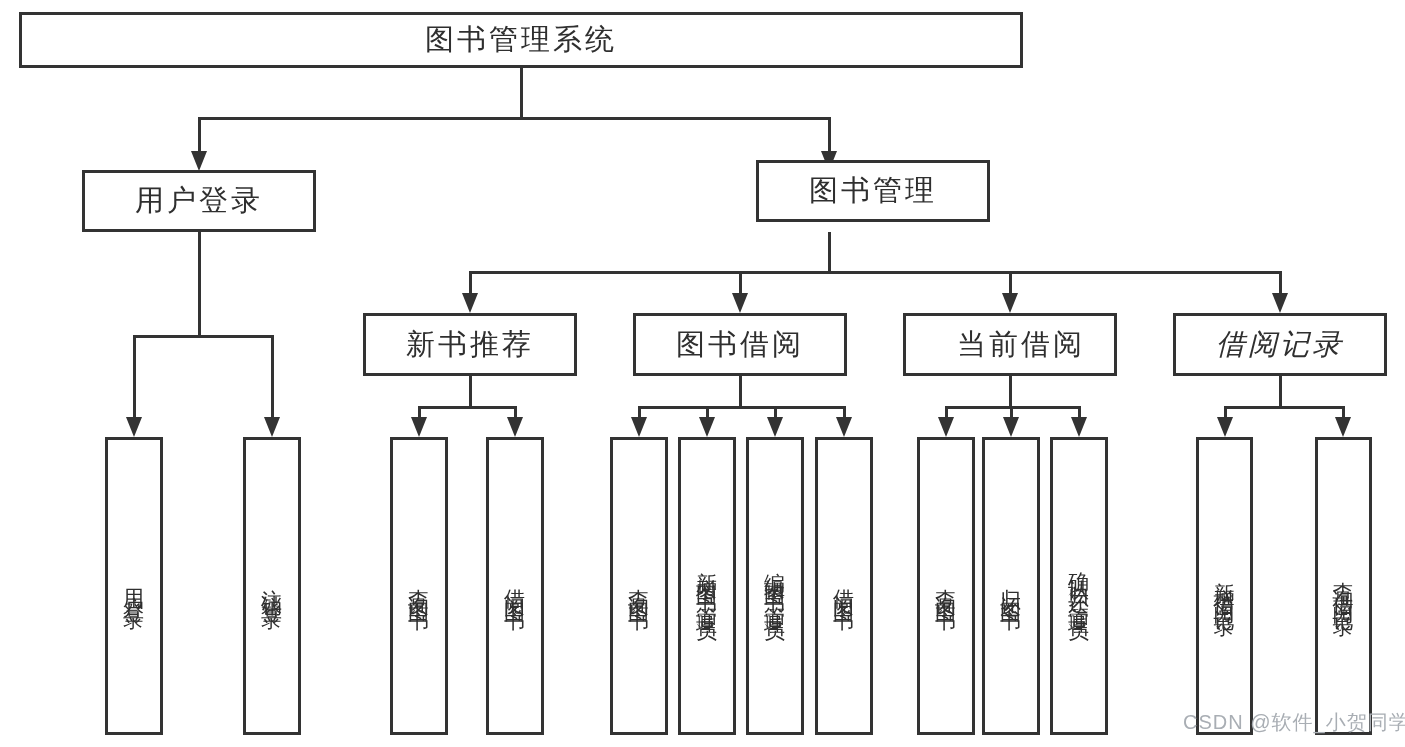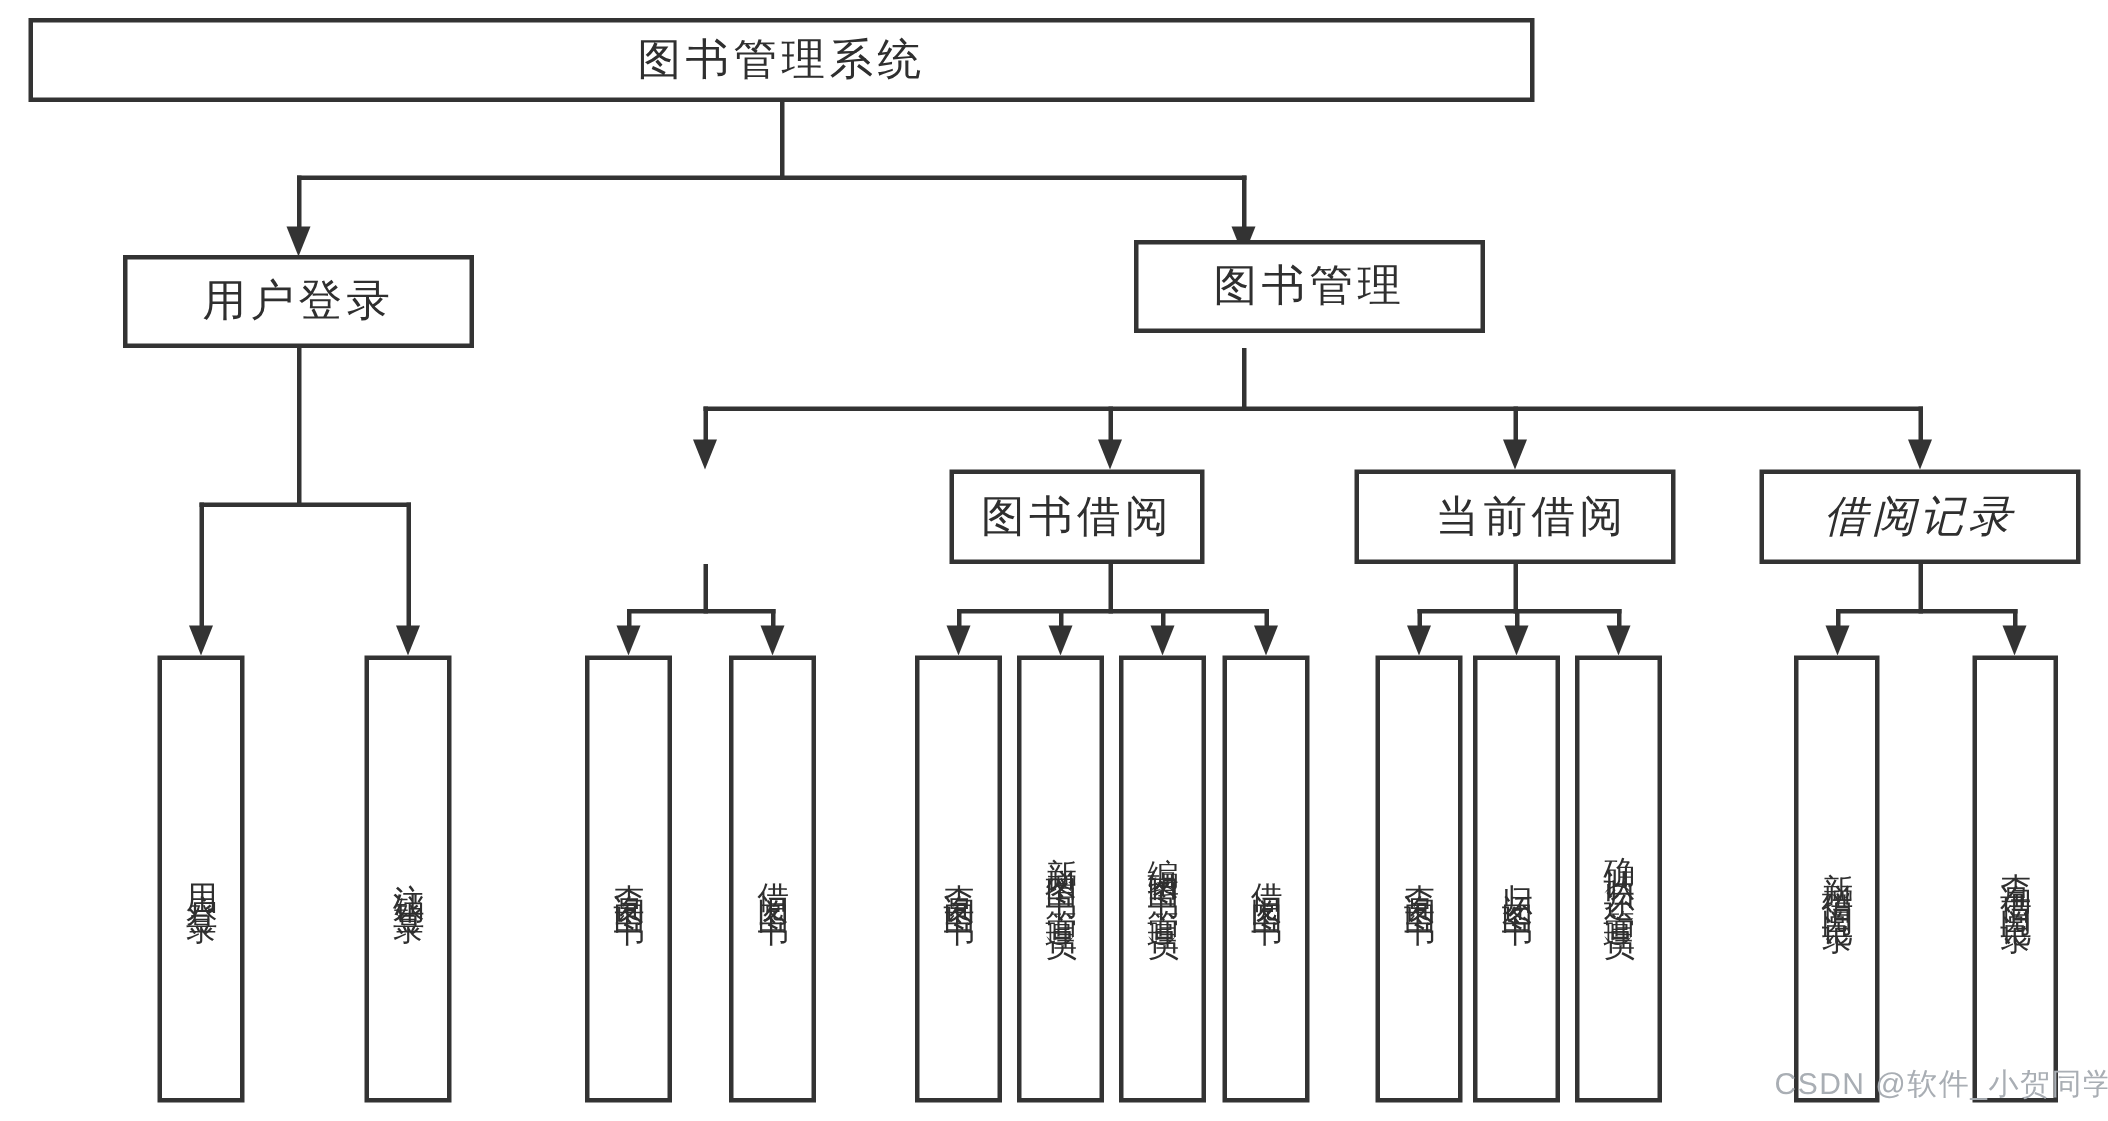--- a/index.html
+++ b/index.html
@@ -87,21 +87,24 @@
   <div class="hline" style="left:469px;top:271px;width:813px;"></div>
   <div class="vline" style="left:469px;top:271px;height:24px;"></div>
   <div class="arrow" style="left:462px;top:293px;"></div>
   <div class="vline" style="left:739px;top:271px;height:24px;"></div>
   <div class="arrow" style="left:732px;top:293px;"></div>
   <div class="vline" style="left:1009px;top:271px;height:24px;"></div>
   <div class="arrow" style="left:1002px;top:293px;"></div>
   <div class="vline" style="left:1279px;top:271px;height:24px;"></div>
   <div class="arrow" style="left:1272px;top:293px;"></div>
 
-  <div class="hbox" style="left:633px;top:313px;width:170px;height:63px;">
+  <div class="hbox" style="left:363px;top:313px;width:214px;height:63px;">
+    <span>新书推荐</span>
+  </div>
+  <div class="hbox" style="left:633px;top:313px;width:214px;height:63px;">
     <span>图书借阅</span>
   </div>
   <div class="hbox" style="left:903px;top:313px;width:214px;height:63px;padding-left:22px;">
     <span>当前借阅</span>
   </div>
   <div class="hbox" style="left:1173px;top:313px;width:214px;height:63px;font-style:italic;">
     <span>借阅记录</span>
   </div>
 
   <div class="vline" style="left:469px;top:376px;height:33px;"></div>

